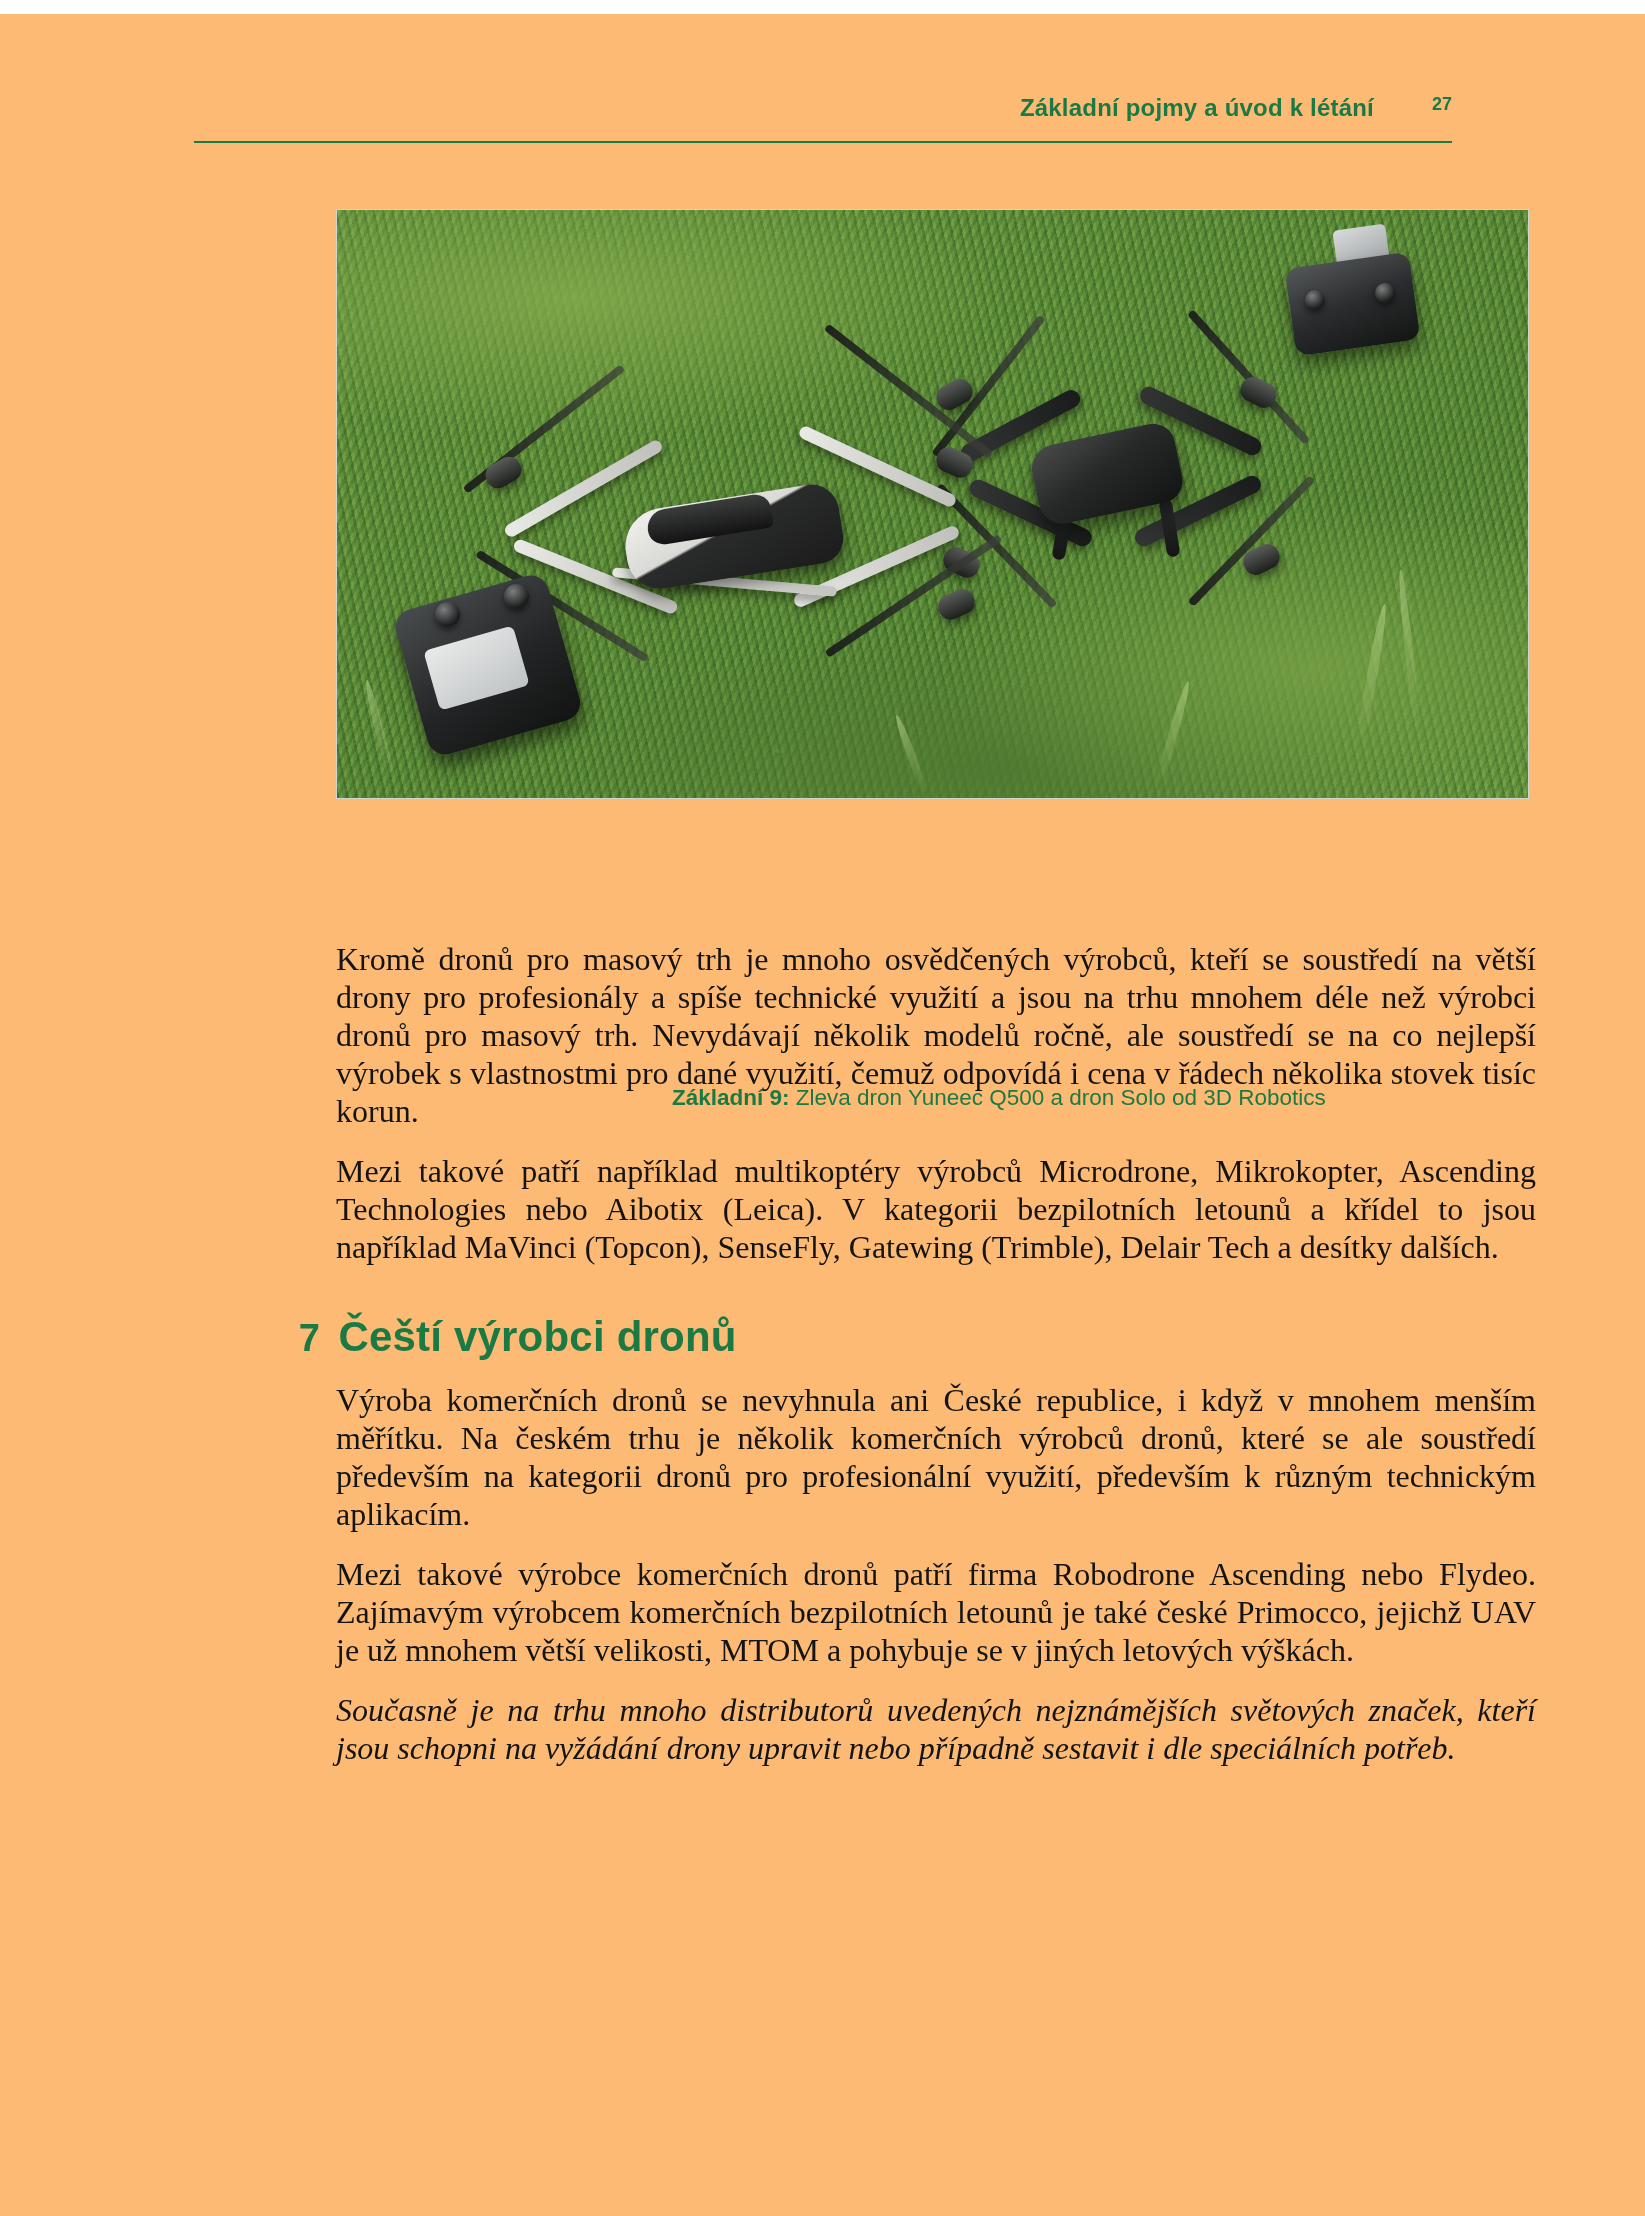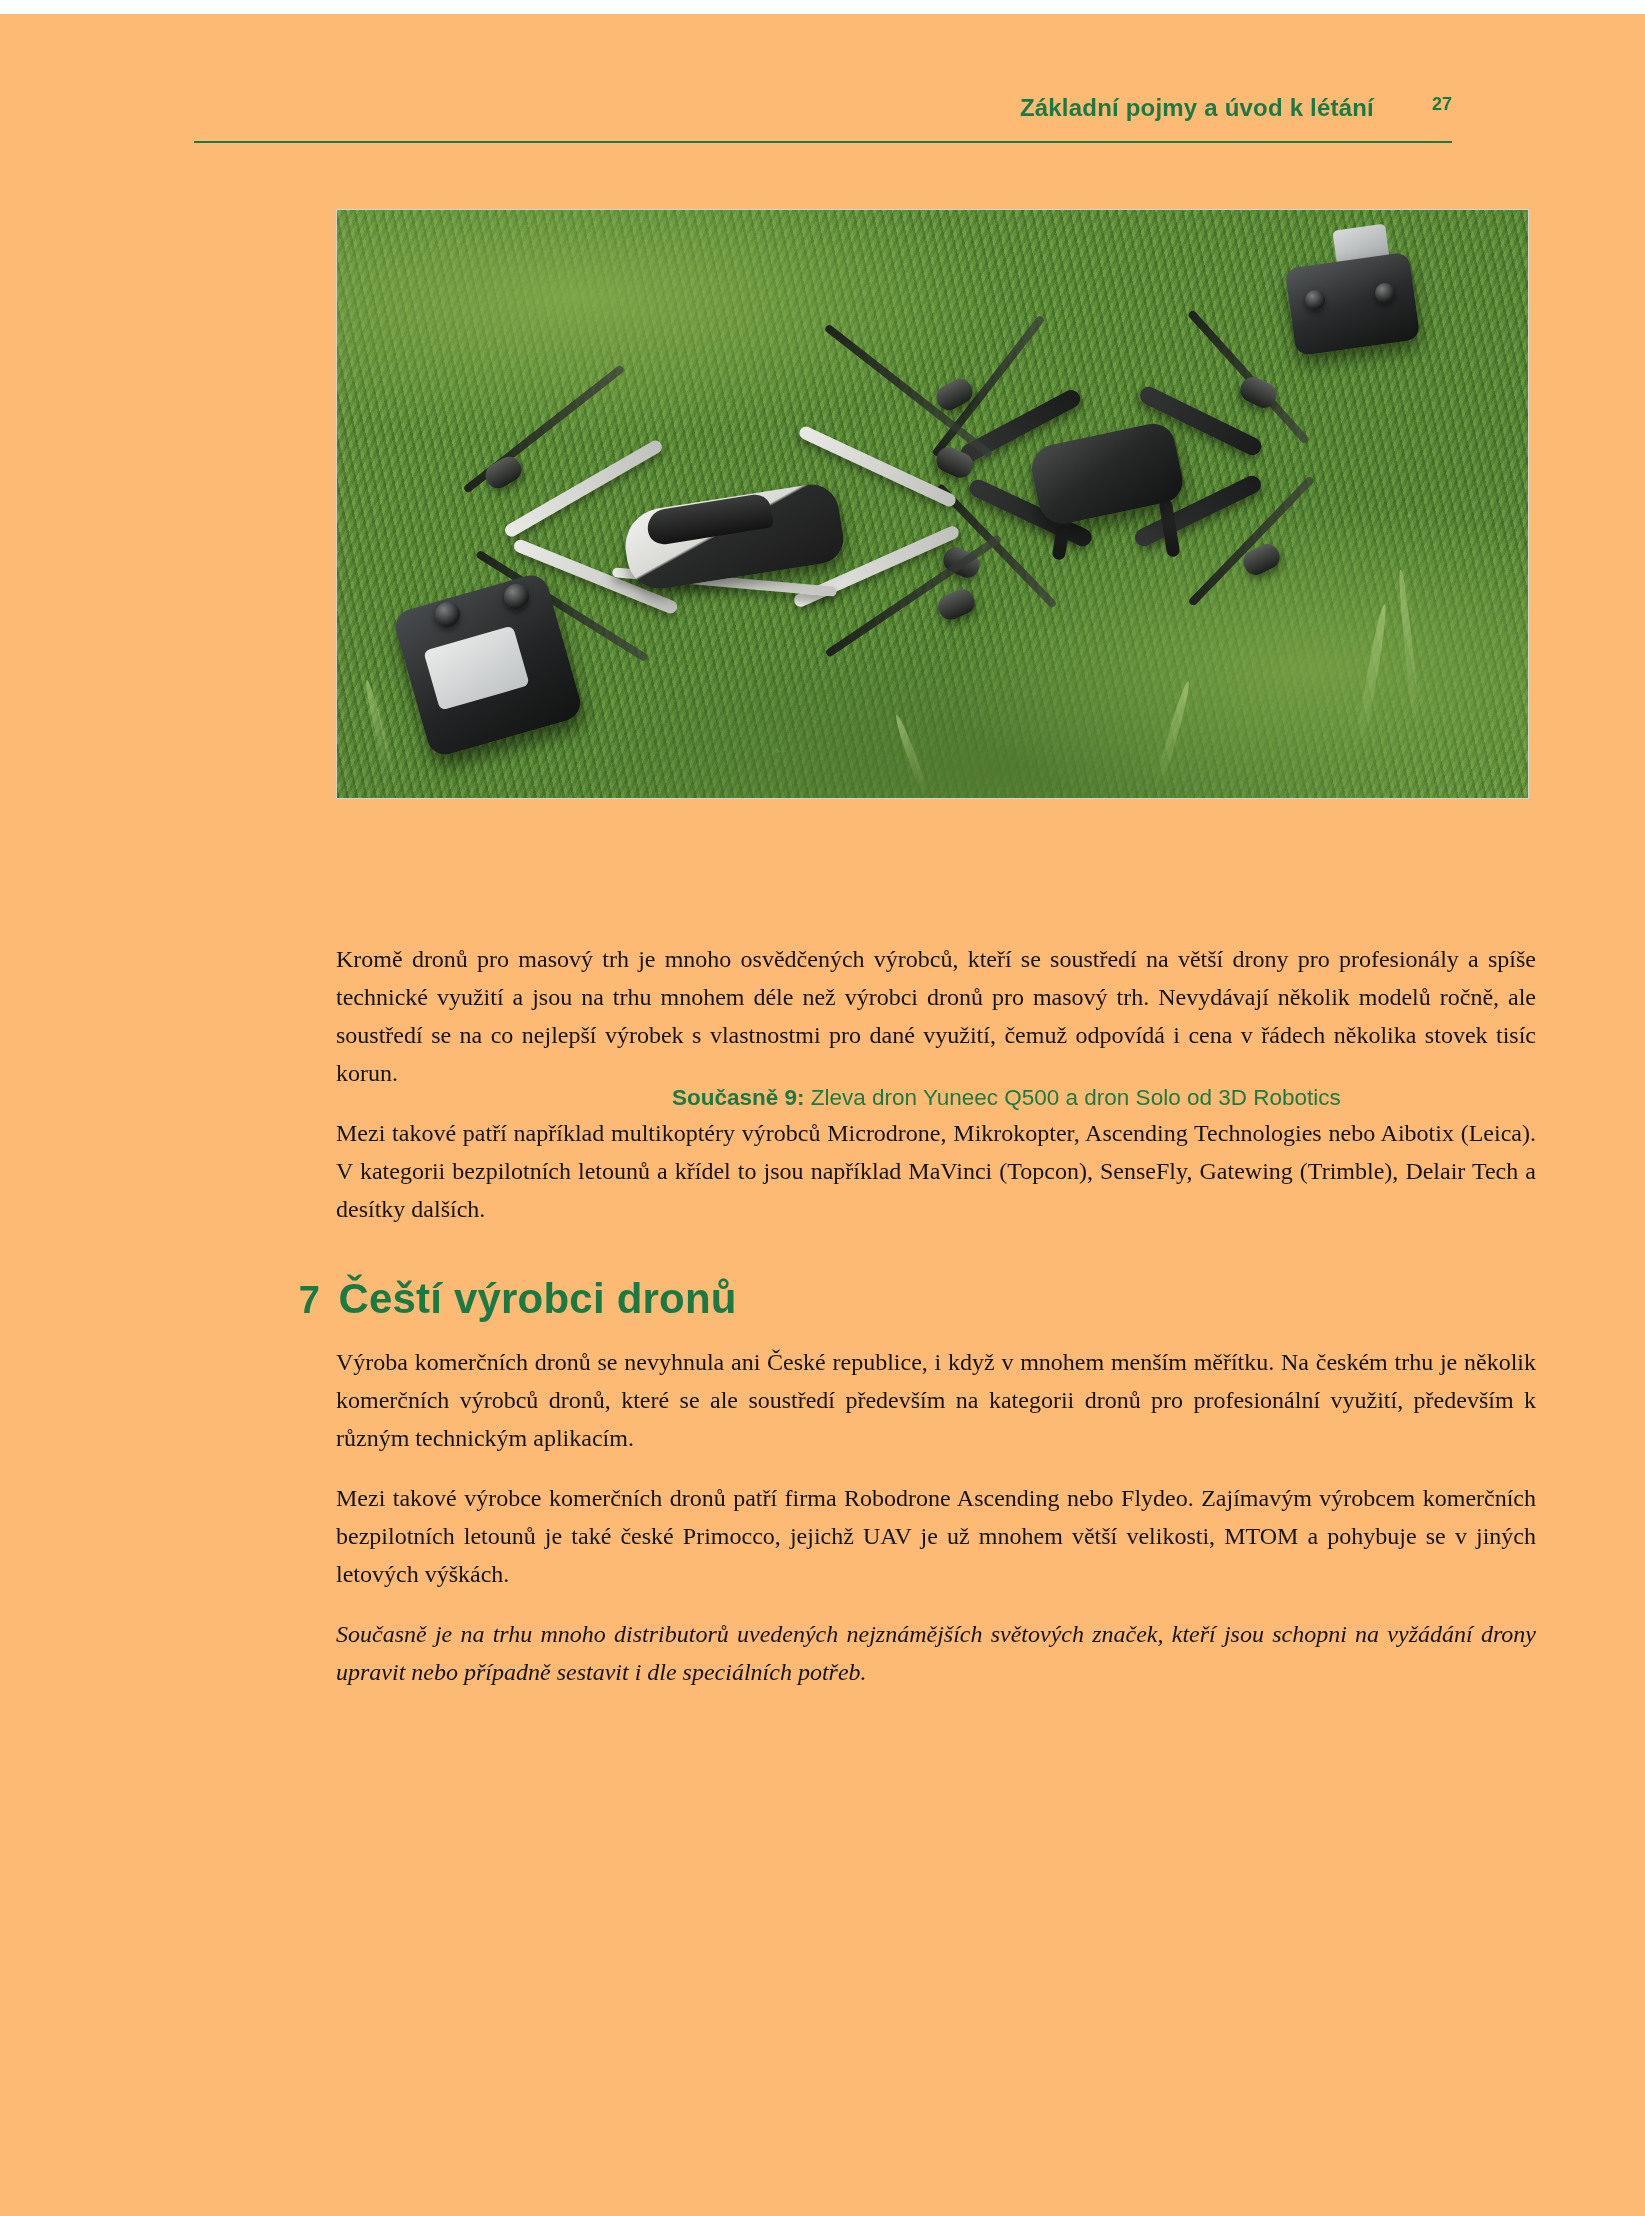--- a/index.html
+++ b/index.html
@@ -211,21 +211,21 @@
   
   .body {
     position: absolute;
     left: 336px;
     top: 926px;
     width: 1200px;
   }
   p.para {
     margin: 0 0 22px 0;
     font-family: "Liberation Serif", serif;
-    font-size: 24px;
+    font-size: 32px;
     line-height: 38px;
     color: #141414;
     text-align: justify;
     text-justify: inter-word;
     hyphens: manual;
   }
   p.para:last-child { margin-bottom: 0; font-style: italic; }
 
   .section-heading {
     display: flex;
@@ -307,21 +307,21 @@
       <div class="obj stick" style="left:98px; top:392px;"></div>
       <div class="obj stick" style="left:167px; top:374px;"></div>
 
       <div class="obj tx-right-phone"></div>
       <div class="obj tx-right"></div>
       <div class="obj stick" style="left:968px; top:80px; width:20px; height:20px;"></div>
       <div class="obj stick" style="left:1038px; top:73px; width:20px; height:20px;"></div>
     </div>
 
     <div class="fig-caption">
-      <b>Současně 9:</b><span> Zleva dron Yuneec Q500 a dron Solo od 3D Robotics</span>
+      <b>Základní 9:</b><span> Zleva dron Yuneec Q500 a dron Solo od 3D Robotics</span>
     </div>
   </div>
 
   <div class="body">
     <p class="para">Kromě dronů pro masový trh je mnoho osvědčených výrobců, kteří se soustředí na větší drony pro profesionály a spíše technické využití a jsou na trhu mnohem déle než výrobci dronů pro masový trh. Nevydávají několik modelů ročně, ale soustředí se na co nejlepší výrobek s vlastnostmi pro dané využití, čemuž odpovídá i cena v řádech několika stovek tisíc korun.</p>
     <p class="para">Mezi takové patří například multikoptéry výrobců Microdrone, Mikrokopter, Ascending Technologies nebo Aibotix (Leica). V kategorii bezpilotních letounů a křídel to jsou například MaVinci (Topcon), SenseFly, Gatewing (Trimble), Delair Tech a desítky dalších.</p>
 
     <div class="section-heading">
       <span class="section-num">7</span>
       <span class="section-title">Čeští výrobci dronů</span>

